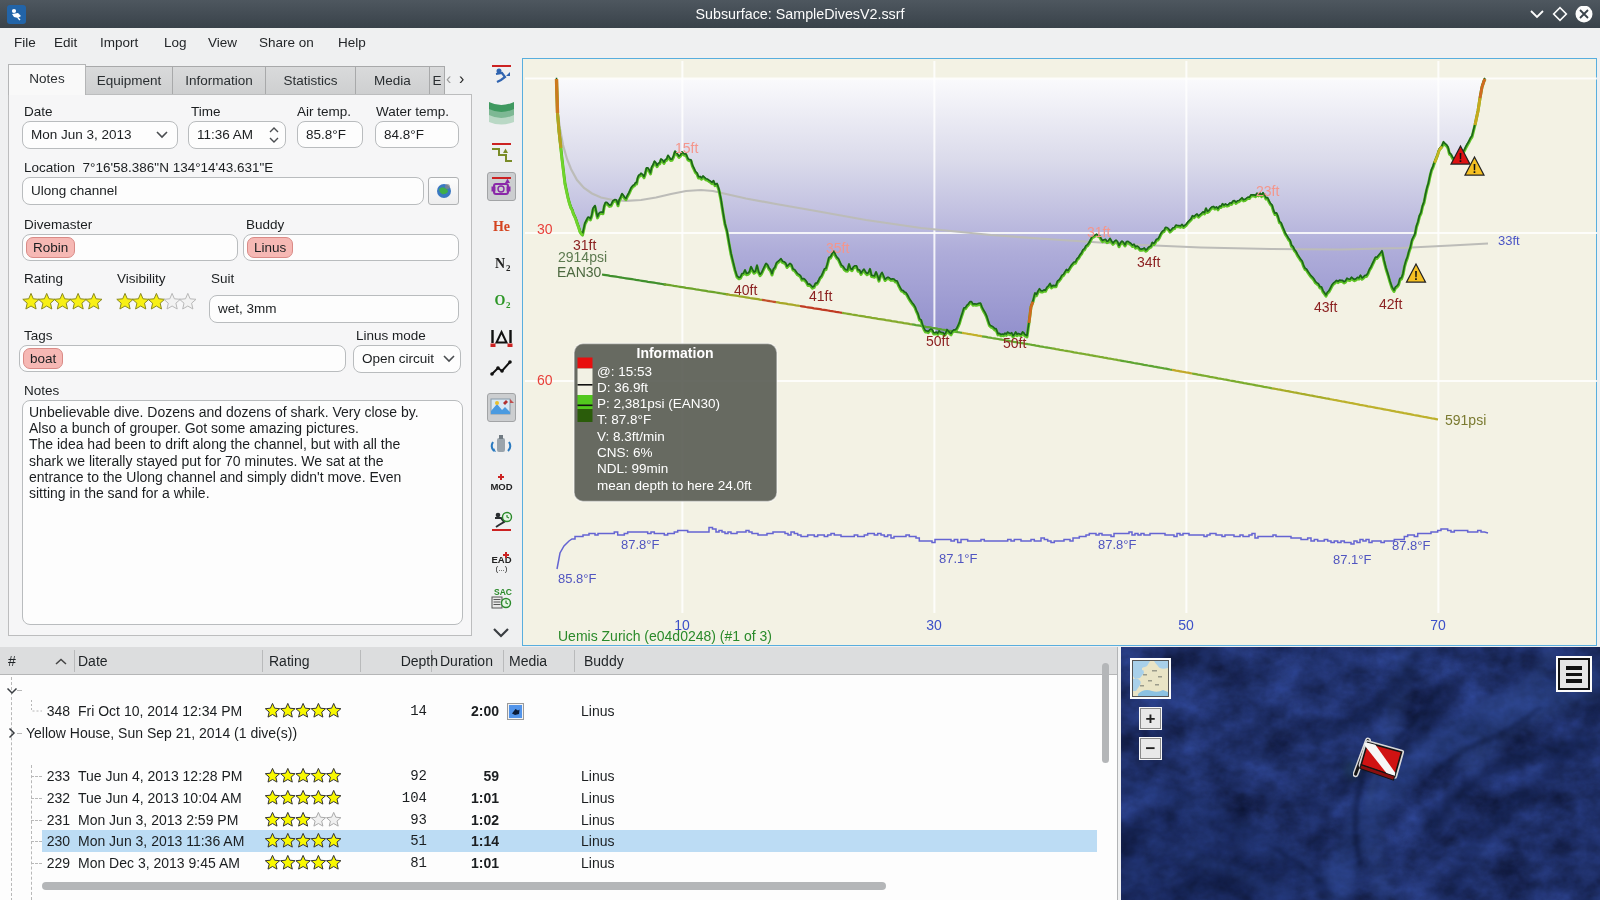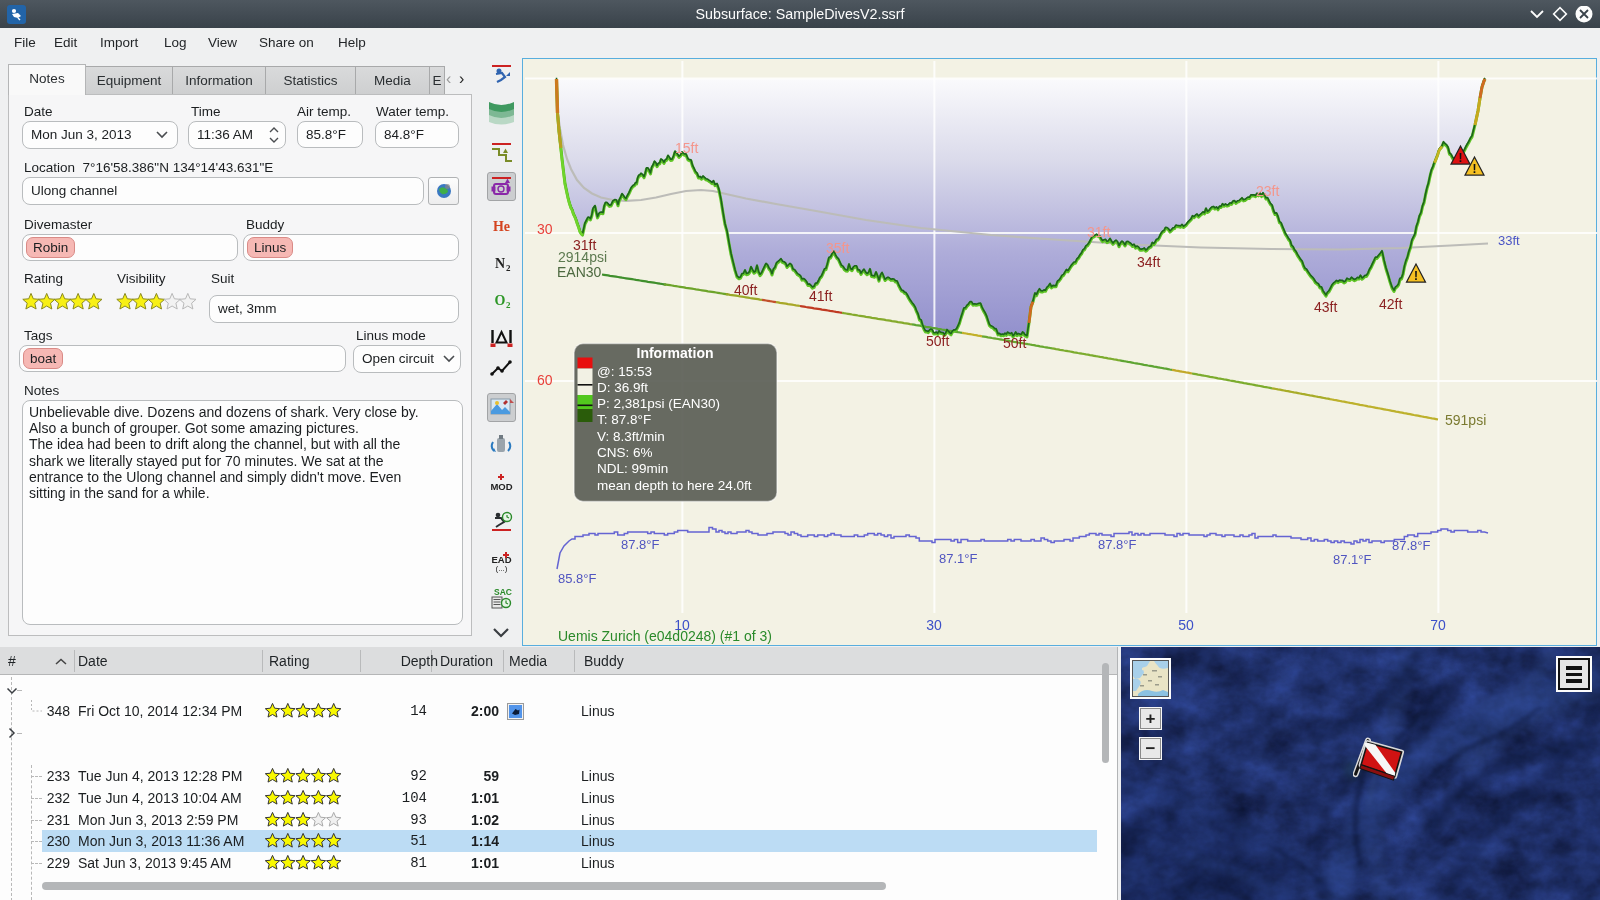--- a/index.html
+++ b/index.html
@@ -381,20 +381,21 @@
         <rect x="2" y="2" width="13" height="13" fill="#5294ea"></rect>
         <path d="M5 10.5 L8.5 6 L11 7.5 L12.5 6.5 L12 11 L8 12 Z" fill="#0c1c38"></path>
       </svg>
 <div class="dbuddy">Linus</div>
 </div>
 <div class="drow" style="top:74.9px">
 <svg class="abs" style="left:8px;top:5px" width="8" height="12">
         <path d="M1.5 1.5 L6 6 L1.5 10.5" stroke="#3a3e42" stroke-width="1.5" fill="none"></path>
       </svg>
 <div class="abs" style="left:17px;top:11px;width:5px;height:1px;background:#b8b8b8"></div>
+<div class="grouptxt">Yellow House, Sun Sep 21, 2014 (1 dive(s))</div>
 </div>
 <div class="drow" style="top:118.3px">
 <div class="abs" style="left:31px;top:11px;width:11px;height:1px;border-top:1px dashed #b8b8b8"></div>
 <div class="dnum">233</div>
 <div class="ddate">Tue Jun 4, 2013 12:28 PM</div>
 <svg class="abs" style="left:265px;top:3px" width="80" height="16">
         <polygon points="7.5,0.4 9.6,5.2 14.7,5.7 10.8,9.1 12.0,14.1 7.5,11.5 3.0,14.1 4.2,9.1 0.3,5.7 5.4,5.2" fill="#f8f800" stroke="#333" stroke-width="1"></polygon>
         <polygon points="22.8,0.4 24.9,5.2 30.0,5.7 26.1,9.1 27.3,14.1 22.8,11.5 18.3,14.1 19.5,9.1 15.6,5.7 20.7,5.2" fill="#f8f800" stroke="#333" stroke-width="1"></polygon>
         <polygon points="38.1,0.4 40.2,5.2 45.3,5.7 41.4,9.1 42.6,14.1 38.1,11.5 33.6,14.1 34.8,9.1 30.9,5.7 36.0,5.2" fill="#f8f800" stroke="#333" stroke-width="1"></polygon>
         <polygon points="53.4,0.4 55.5,5.2 60.6,5.7 56.7,9.1 57.9,14.1 53.4,11.5 48.9,14.1 50.1,9.1 46.2,5.7 51.3,5.2" fill="#f8f800" stroke="#333" stroke-width="1"></polygon>
@@ -446,21 +447,21 @@
         <polygon points="53.4,0.4 55.5,5.2 60.6,5.7 56.7,9.1 57.9,14.1 53.4,11.5 48.9,14.1 50.1,9.1 46.2,5.7 51.3,5.2" fill="#f8f800" stroke="#333" stroke-width="1"></polygon>
         <polygon points="68.7,0.4 70.8,5.2 75.9,5.7 72.0,9.1 73.2,14.1 68.7,11.5 64.2,14.1 65.4,9.1 61.5,5.7 66.6,5.2" fill="#f8f800" stroke="#333" stroke-width="1"></polygon>
       </svg>
 <div class="ddepth">51</div>
 <div class="ddur">1:14</div>
 <div class="dbuddy">Linus</div>
 </div>
 <div class="drow" style="top:205.1px">
 <div class="abs" style="left:31px;top:11px;width:11px;height:1px;border-top:1px dashed #b8b8b8"></div>
 <div class="dnum">229</div>
-<div class="ddate">Sat Jun 3, 2013 9:45 AM</div>
+<div class="ddate">Mon Dec 3, 2013 9:45 AM</div>
 <svg class="abs" style="left:265px;top:3px" width="80" height="16">
         <polygon points="7.5,0.4 9.6,5.2 14.7,5.7 10.8,9.1 12.0,14.1 7.5,11.5 3.0,14.1 4.2,9.1 0.3,5.7 5.4,5.2" fill="#f8f800" stroke="#333" stroke-width="1"></polygon>
         <polygon points="22.8,0.4 24.9,5.2 30.0,5.7 26.1,9.1 27.3,14.1 22.8,11.5 18.3,14.1 19.5,9.1 15.6,5.7 20.7,5.2" fill="#f8f800" stroke="#333" stroke-width="1"></polygon>
         <polygon points="38.1,0.4 40.2,5.2 45.3,5.7 41.4,9.1 42.6,14.1 38.1,11.5 33.6,14.1 34.8,9.1 30.9,5.7 36.0,5.2" fill="#f8f800" stroke="#333" stroke-width="1"></polygon>
         <polygon points="53.4,0.4 55.5,5.2 60.6,5.7 56.7,9.1 57.9,14.1 53.4,11.5 48.9,14.1 50.1,9.1 46.2,5.7 51.3,5.2" fill="#f8f800" stroke="#333" stroke-width="1"></polygon>
         <polygon points="68.7,0.4 70.8,5.2 75.9,5.7 72.0,9.1 73.2,14.1 68.7,11.5 64.2,14.1 65.4,9.1 61.5,5.7 66.6,5.2" fill="#f8f800" stroke="#333" stroke-width="1"></polygon>
       </svg>
 <div class="ddepth">81</div>
 <div class="ddur">1:01</div>
 <div class="dbuddy">Linus</div>

